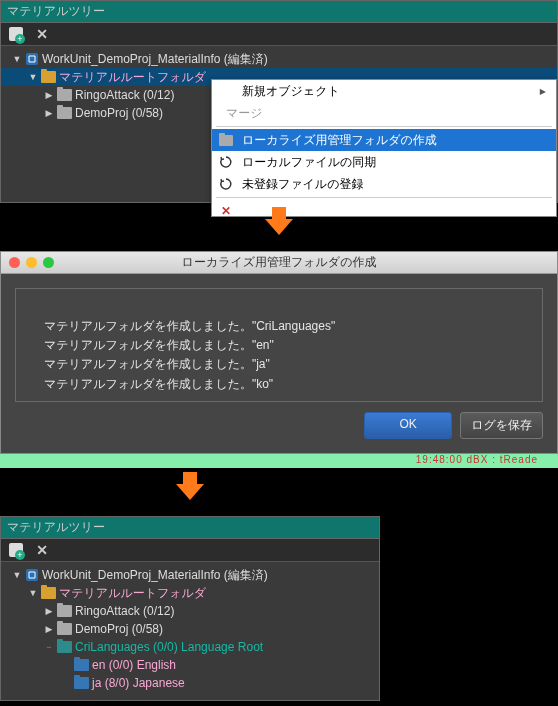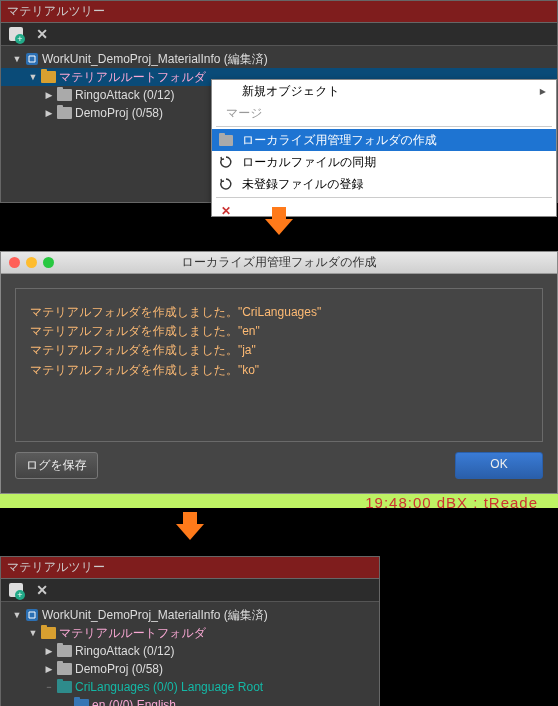--- a/index.html
+++ b/index.html
@@ -1,20 +1,20 @@
 <!DOCTYPE html>
 <html><head>
 <meta charset="utf-8">
 <style>
   * { box-sizing: border-box; margin: 0; padding: 0; }
   body { font-family: "Hiragino Kaku Gothic Pro", "Meiryo", Arial, sans-serif; font-size: 12px; background: #000; width: 558px; }
   
   
   .panel1 { position: relative; background: #1d1d1d; border: 1px solid #666; }
-  .panel-title { background: #7f1d1d; color: #ccc; padding: 2px 6px; border-bottom: 1px solid #666; font-size: 12px; }
+  .panel-title { background: #0f766e; color: #ccc; padding: 2px 6px; border-bottom: 1px solid #666; font-size: 12px; }
   .toolbar { background: #2c2c2c; padding: 3px 6px; display: flex; gap: 8px; align-items: center; border-bottom: 1px solid #555; }
   .tree { background: #3a3a3a; padding: 4px 0 80px 0; color: #ddd; position: relative; }
   .tree-row { display: flex; align-items: center; height: 18px; padding: 0 4px; gap: 3px; }
   .row-sel { background: #0a4b78; }
   .indent { display: inline-block; }
   .i1{ width:4px; } .i2{ width:20px; } .i3{ width:36px; }
   .tw { width:10px; display:inline-flex; justify-content:center; color:#ccc; font-size:9px; }
   .folder-icon { width:15px; height:12px; display:inline-block; background:#aaa; border-radius:1px; position:relative; }
   .folder-icon::before{ content:""; position:absolute; top:-2px; left:0; width:6px; height:3px; background:#aaa; border-radius:1px 1px 0 0; }
   .folder-yellow{ background:#d8a030; } .folder-yellow::before{ background:#d8a030; }
@@ -46,28 +46,28 @@
   .big-arrow::before{ content:""; position:absolute; top:-28px; left:-7px; width:14px; height:14px; background:#ff7a1a; }
   
   
   .panel2{ background:#454545; border:1px solid #888; width:558px; }
   .dlg-titlebar{ height:22px; background:linear-gradient(#e8e8e8,#cfcfcf); display:flex; align-items:center; position:relative; border-bottom:1px solid #999; }
   .traffic{ display:flex; gap:6px; padding-left:8px; }
   .dot{ width:11px; height:11px; border-radius:50%; }
   .dot.r{ background:#ff5f57; } .dot.y{ background:#febc2e; } .dot.g{ background:#28c840; }
   .dlg-title{ position:absolute; left:0; right:0; text-align:center; color:#333; font-size:12px; pointer-events:none; }
   .dlg-body{ padding:14px; }
-  .log-box{ border:1px solid #6a6a6a; background:#454545; padding:14px; color:#fdba74; font-size:12px; line-height:1.6; height:154px; }
+  .log-box{ border:1px solid #6a6a6a; background:#454545; padding:28px; color:#e5e5e5; font-size:12px; line-height:1.6; height:114px; }
   .log-line{ display:flex; }
   .log-val{ }
   .dlg-btns{ display:flex; margin-top:10px; gap:8px; }
   .btn{ border:1px solid #777; background:linear-gradient(#5b5b5b,#444); color:#eee; padding:4px 10px; font-size:12px; border-radius:3px; cursor:pointer; min-width:76px; text-align:center; }
   .btn.primary{ background:linear-gradient(#3a7bd5,#2a5faa); border-color:#2a5faa; margin-left:auto; min-width:88px; }
   
-  .under-dlg{ background:#bef264; color:#c33; font-size:15px; padding:0 20px 2px 0; text-align:right; height:14px; letter-spacing:1px; }
+  .under-dlg{ background:#86efac; color:#c33; font-size:10px; padding:0 20px 2px 0; text-align:right; height:14px; letter-spacing:1px; }
   
   
   .panel3{ width:380px; background:#1d1d1d; border:1px solid #666; }
   .panel3 .tree{ padding-bottom:8px; }
   .toolbar .ico-btn{ width:18px; height:16px; display:inline-flex; align-items:center; justify-content:center; color:#ccc; }
   .red-x{ color:#d33; font-weight:bold; font-size:14px; }
   .plus-doc{ width:14px; height:14px; background:#ddd; border-radius:2px; position:relative; }
   .plus-doc::after{ content:"+"; position:absolute; right:-2px; bottom:-3px; width:10px; height:10px; border-radius:50%; background:#2a8; color:#fff; font-size:9px; line-height:10px; text-align:center; } .i5{ width:66px; }
 </style>
 </head>
@@ -180,22 +180,22 @@
       <div class="log-line">
           <span>マテリアルフォルダを作成しました。</span>
           <span class="log-val">"ja"</span>
         </div>
       <div class="log-line">
           <span>マテリアルフォルダを作成しました。</span>
           <span class="log-val">"ko"</span>
         </div>
     </div>
     <div class="dlg-btns">
+      <div class="btn primary">OK</div>
       <div class="btn">ログを保存</div>
-      <div class="btn primary">OK</div>
     </div>
   </div>
 </div>
 
 <div class="under-dlg">19:48:00 dBX : tReade</div>
 
 <div class="arrow-gap narrow">
     <span class="big-arrow"></span>
   </div>
 

